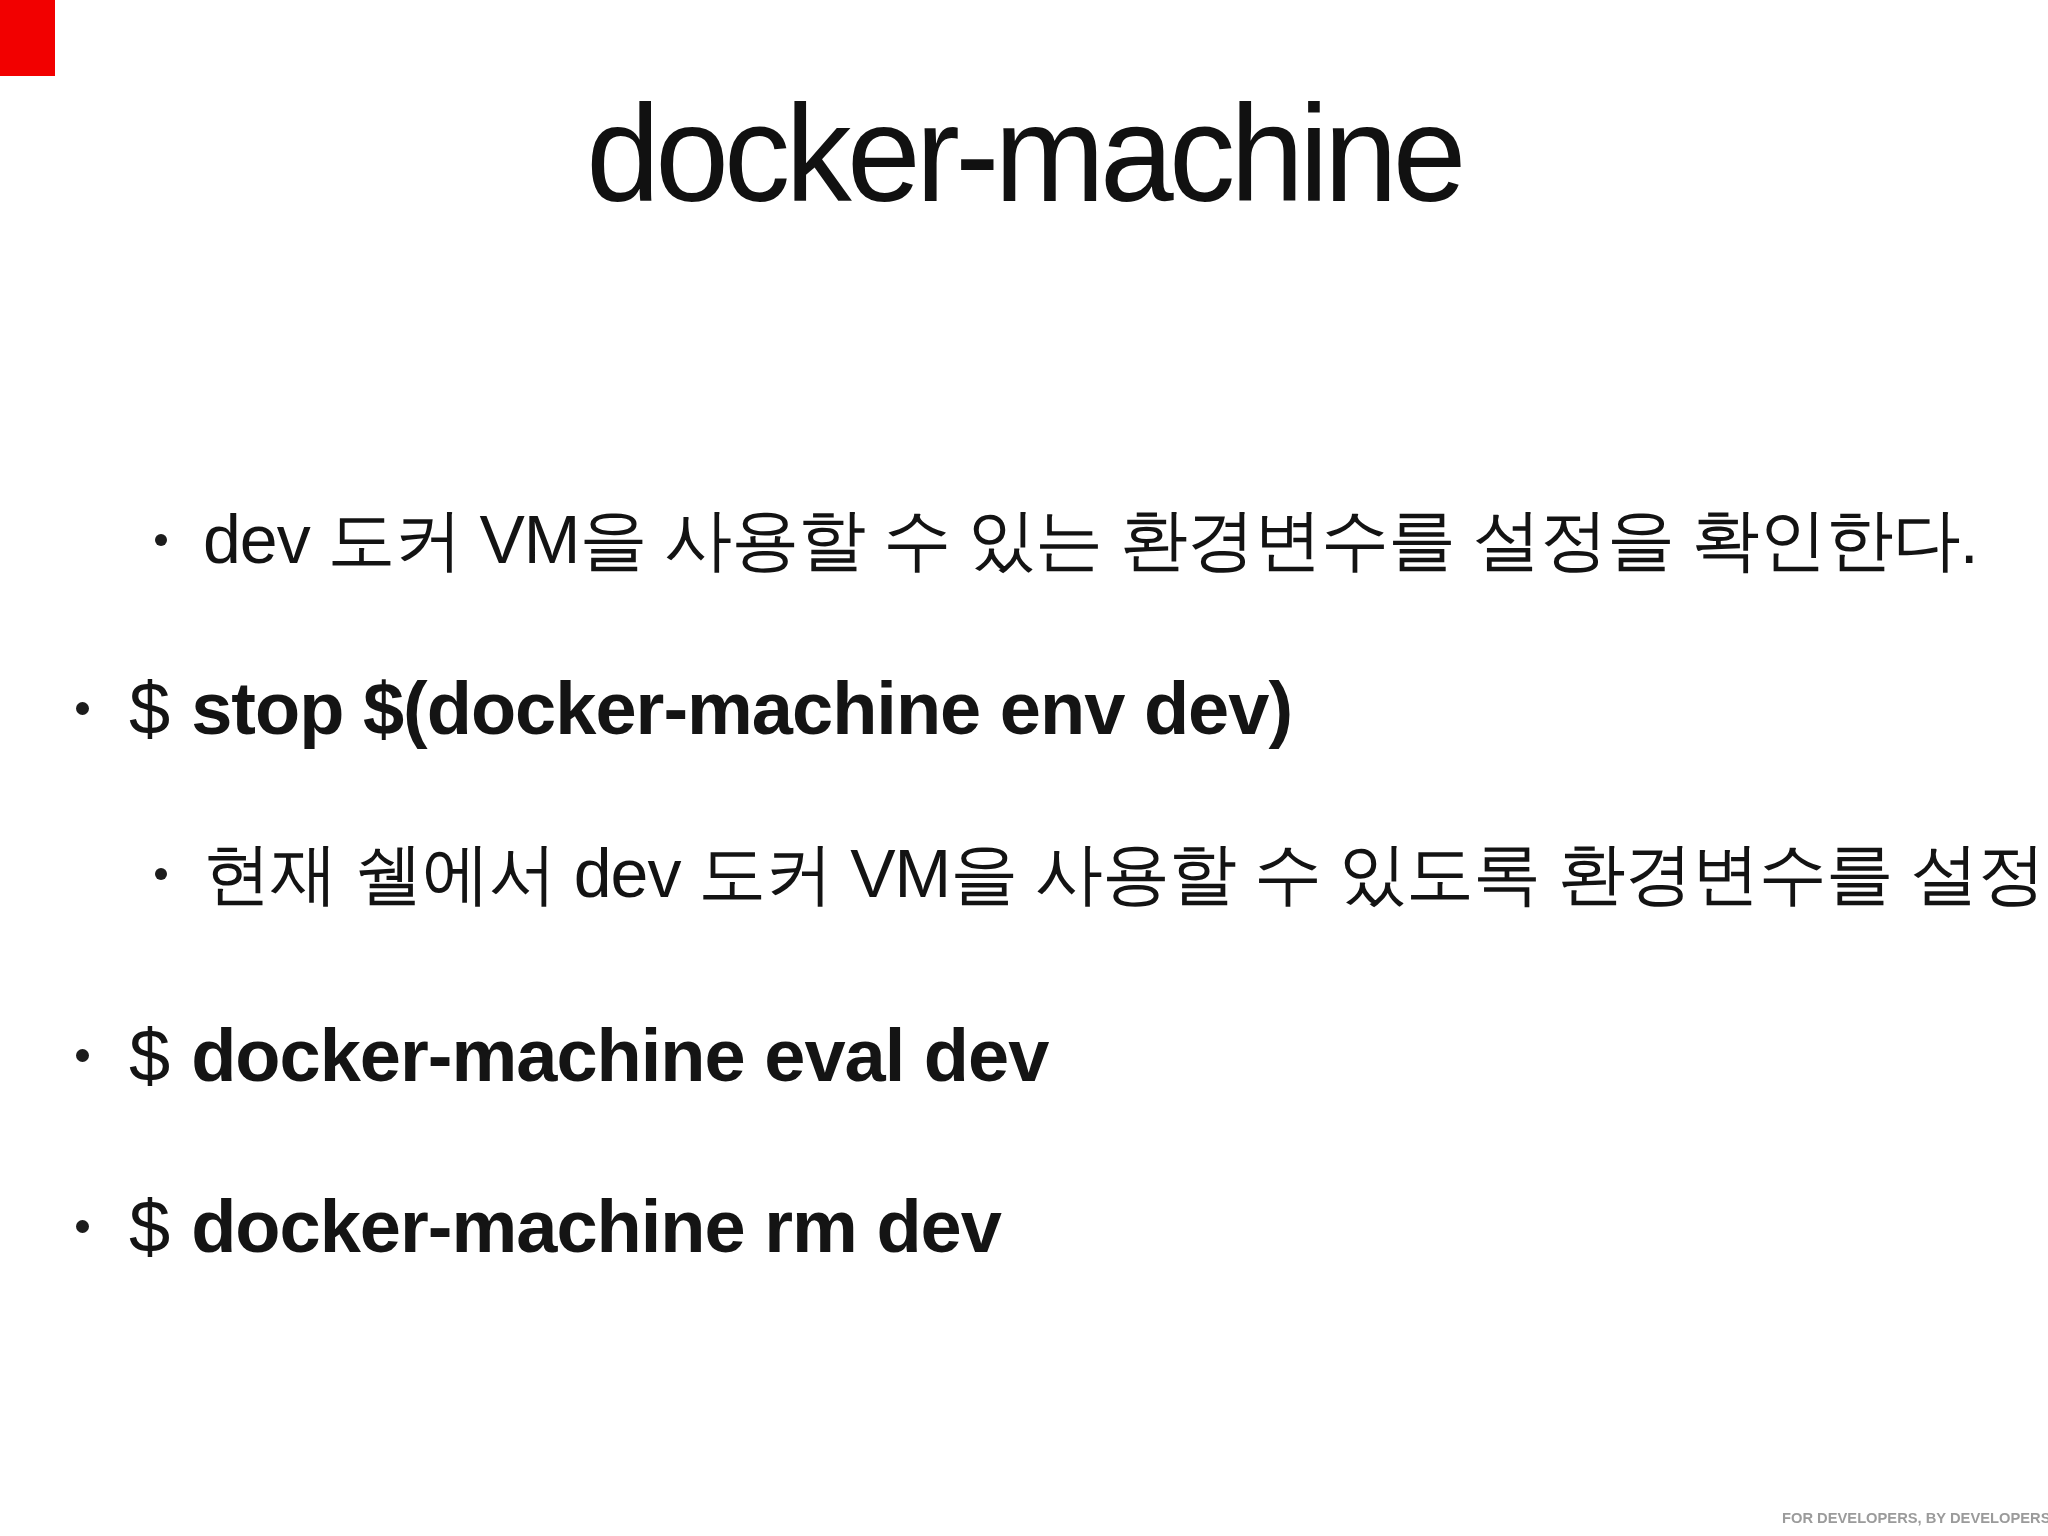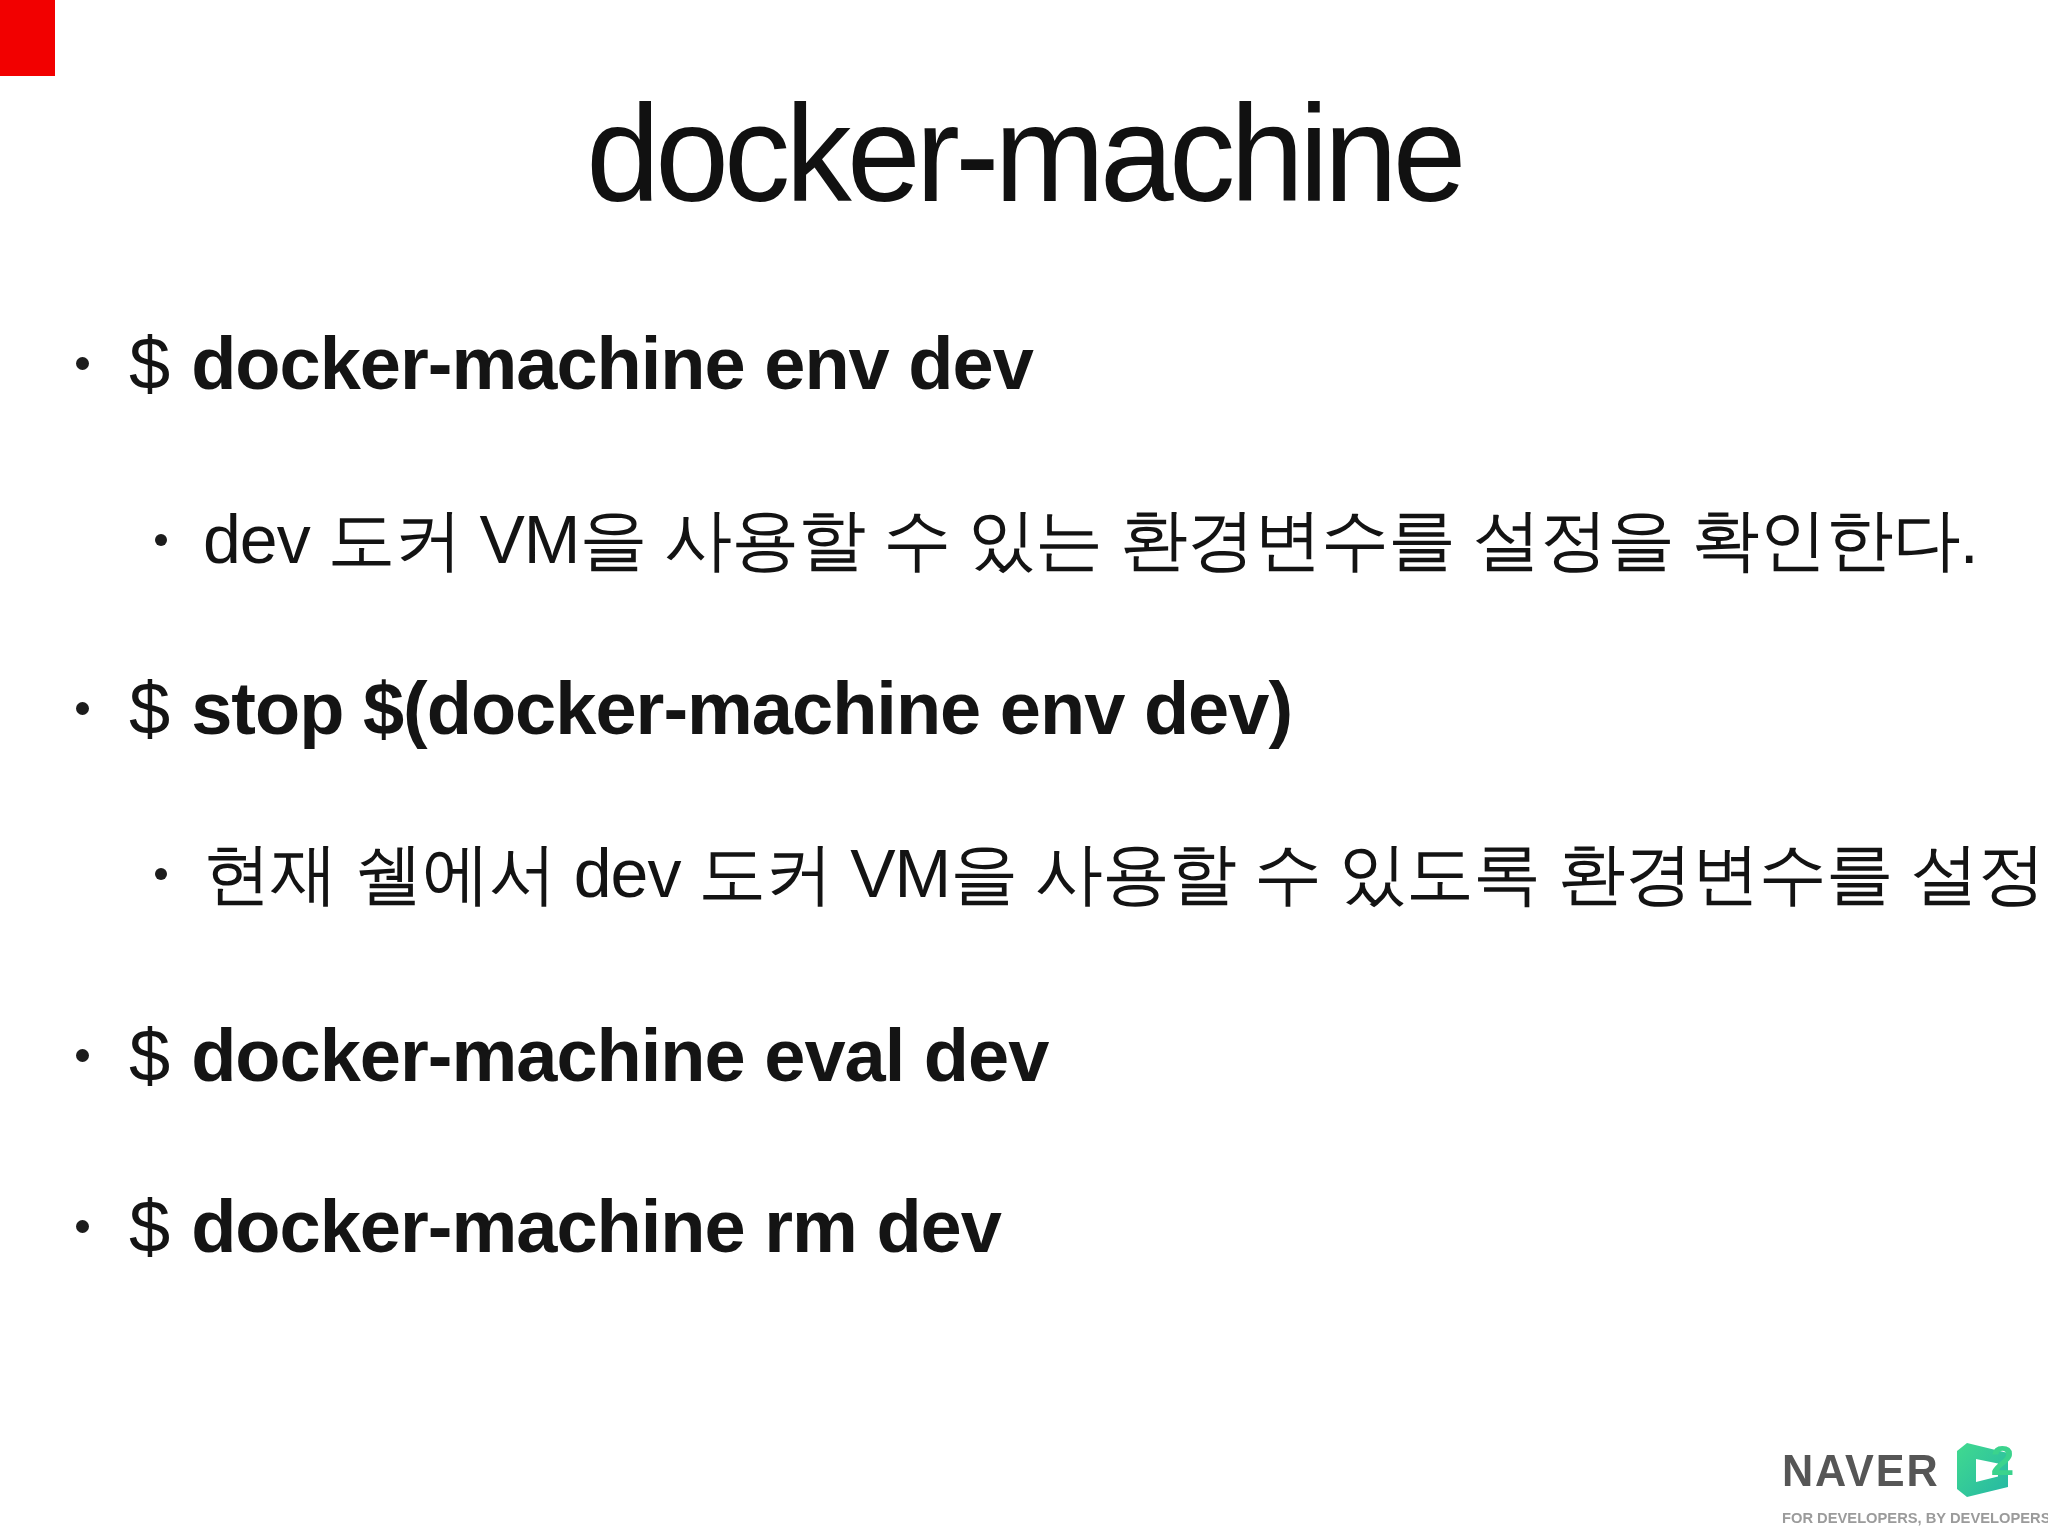--- a/index.html
+++ b/index.html
@@ -144,26 +144,20 @@
 </style>
 </head>
 <body>
 
 <div class="slide">
 
   <div class="corner-flag"></div>
 
   <div class="slide-title">docker-machine</div>
 
-  <div class="row level1 row-b1">
-    <span class="dot"></span>
-    <span class="cmdline">
-      <span class="prompt">$</span><span class="cmd">docker-machine env dev</span>
-    </span>
-  </div>
 
   <div class="row level2 row-sub1">
     <span class="dot"></span>
     <span class="note">dev 도커 VM을 사용할 수 있는 환경변수를 설정을 확인한다.</span>
   </div>
 
   <div class="row level1 row-b2">
     <span class="dot"></span>
     <span class="cmdline">
       <span class="prompt">$</span><span class="cmd">stop $(docker-machine env dev)</span>
@@ -183,31 +177,16 @@
   </div>
 
   <div class="row level1 row-b4">
     <span class="dot"></span>
     <span class="cmdline">
       <span class="prompt">$</span><span class="cmd">docker-machine rm dev</span>
     </span>
   </div>
 
   <div class="logo">
-    <div class="logo-top">
-      <span class="naver-wordmark">NAVER</span>
-      <span class="d2-mark">
-        <svg width="62" height="56" viewBox="0 0 62 56">
-          <defs>
-            <linearGradient id="d2grad" x1="0%" y1="0%" x2="100%" y2="100%">
-              <stop offset="0%" stop-color="#41da8f"></stop>
-              <stop offset="100%" stop-color="#25b7a4"></stop>
-            </linearGradient>
-          </defs>
-          <path fill="url(#d2grad)" fill-rule="evenodd" d="M11 0 L52 10 L52 44 L11 54 L1 46 L1 8 Z  M20 16 L42 20.5 L42 33.5 L20 39 Z"></path>
-        </svg>
-        <span class="d2-sup">2</span>
-      </span>
-    </div>
     <div class="logo-tagline">FOR DEVELOPERS, BY DEVELOPERS</div>
   </div>
 
 </div>
 
 </body></html>

